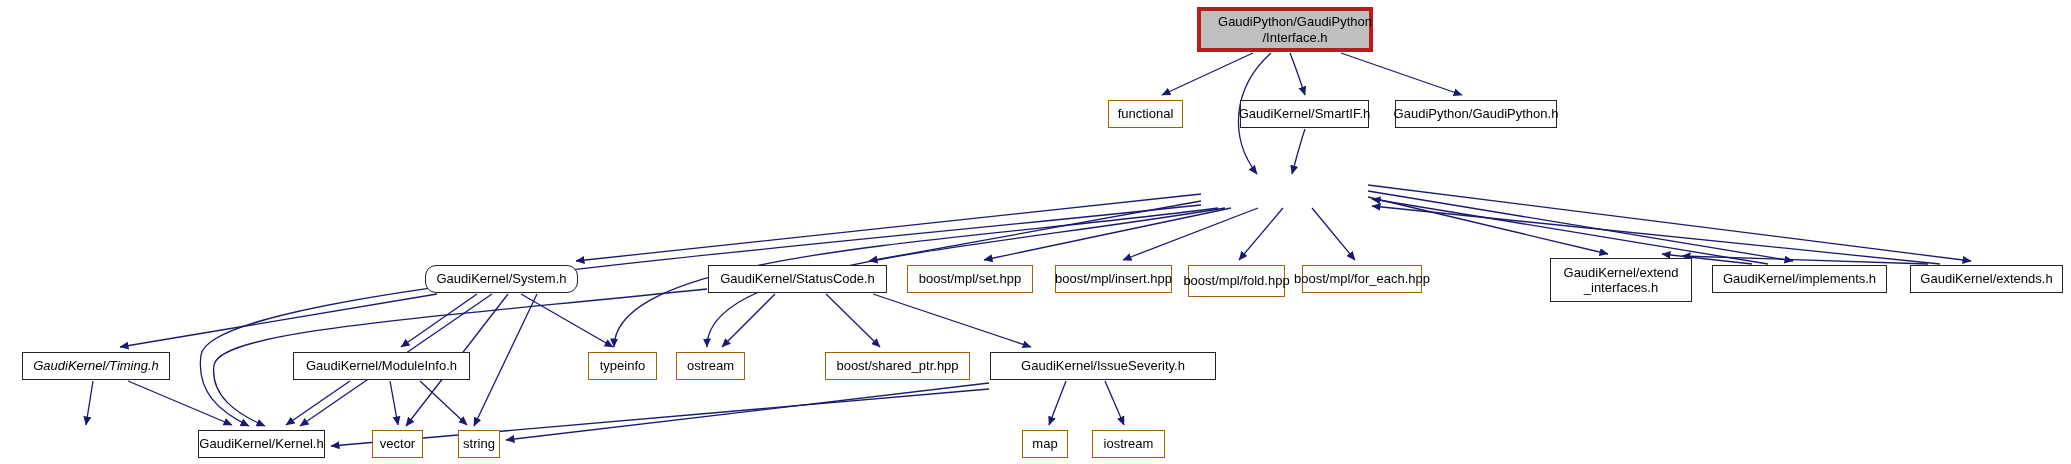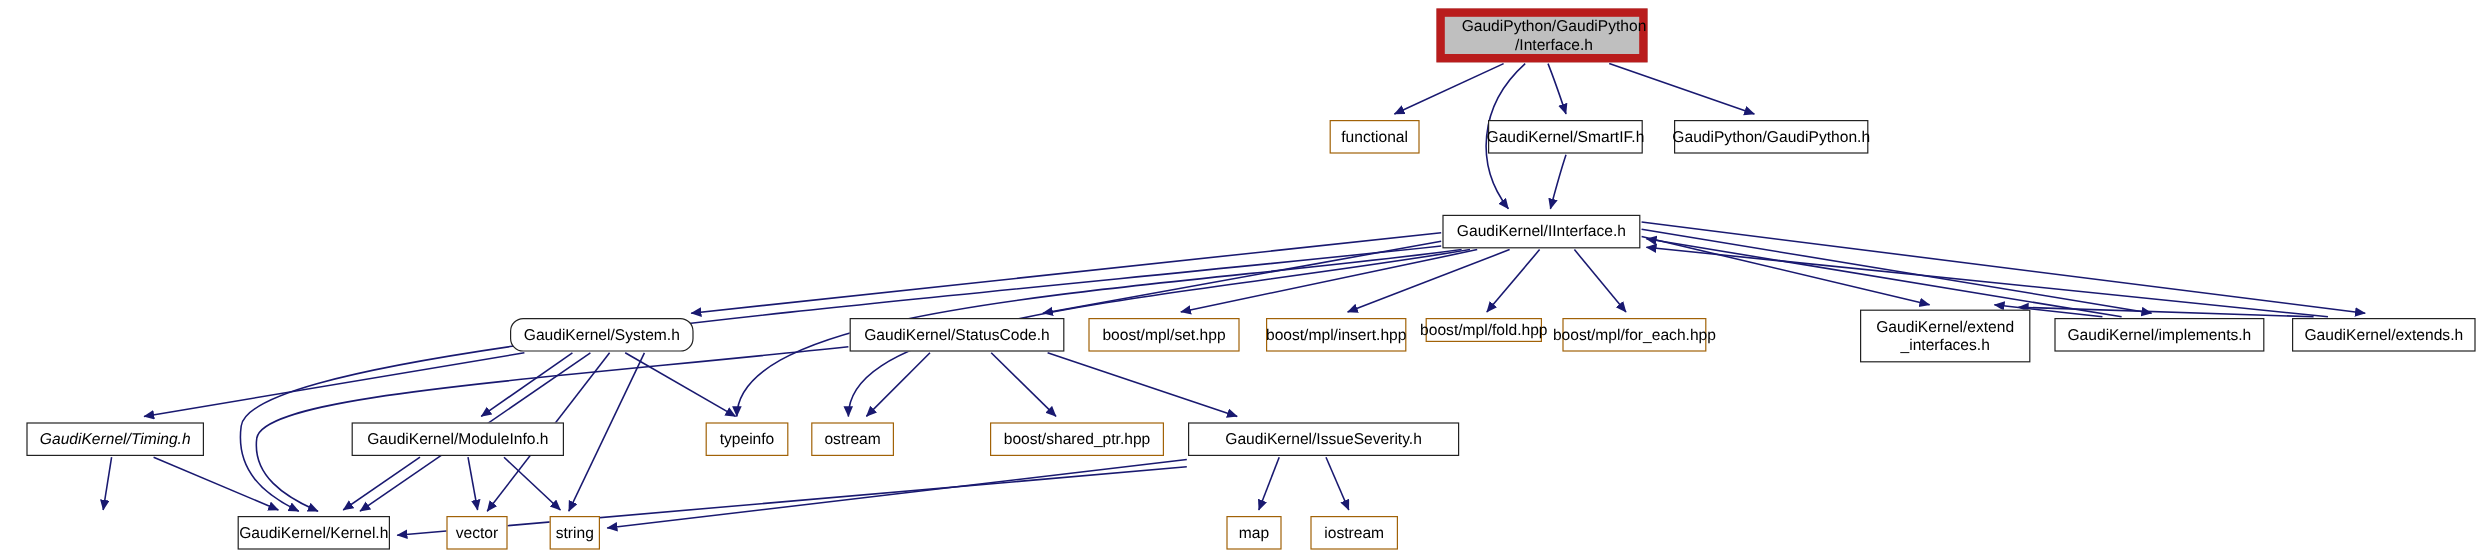--- a/index.html
+++ b/index.html
@@ -22,21 +22,21 @@
     text-align:center;
     background:#ffffff;
     color:#000000;
     font-size:13px;
     line-height:1.18;
     white-space:pre-line;
     cursor:default;
   }
   .node.linked{border:1px solid #222222;cursor:pointer;}
   .node.system{border:1px solid #a16207;}
-  .node.main{border:7px solid #b91c1c;background:#bfbfbf;font-weight:normal;padding-left:20px;}
+  .node.main{border:4px solid #b91c1c;background:#bfbfbf;font-weight:normal;padding-left:20px;}
   path.edge{fill:none;stroke:#191970;stroke-width:1.3px;}
 </style>
 </head>
 <body>
 
 <div id="graph">
 
   <svg id="edges" width="2071" height="464" viewBox="0 0 2071 464">
     <defs>
       <marker id="arrow" markerWidth="11" markerHeight="9" refX="8.5" refY="4" orient="auto" markerUnits="userSpaceOnUse">
@@ -94,27 +94,26 @@
     </g>
   </svg>
 
   <div class="node main" style="left:1197px;top:7px;width:176px;height:45px;">GaudiPython/GaudiPython
 /Interface.h</div>
 
   <div class="node system" style="left:1108px;top:100px;width:75px;height:28px;">functional</div>
   <div class="node linked" style="left:1240px;top:100px;width:129px;height:28px;">GaudiKernel/SmartIF.h</div>
   <div class="node linked" style="left:1395px;top:100px;width:162px;height:28px;">GaudiPython/GaudiPython.h</div>
 
-  <div class="node linked" style="left:1202px;top:179px;width:165px;height:28px;">GaudiKernel/IInterface.h</div>
 
   <div class="node linked" style="left:425px;top:265px;width:153px;height:28px;border-radius:11px;">GaudiKernel/System.h</div>
   <div class="node linked" style="left:708px;top:265px;width:179px;height:28px;">GaudiKernel/StatusCode.h</div>
   <div class="node system" style="left:907px;top:265px;width:126px;height:28px;">boost/mpl/set.hpp</div>
   <div class="node system" style="left:1055px;top:265px;width:117px;height:28px;">boost/mpl/insert.hpp</div>
-  <div class="node system" style="left:1188px;top:265px;width:97px;height:20px;">boost/mpl/fold.hpp</div>
+  <div class="node system" style="left:1188px;top:265px;width:97px;height:32px;">boost/mpl/fold.hpp</div>
   <div class="node system" style="left:1302px;top:265px;width:120px;height:28px;">boost/mpl/for_each.hpp</div>
   <div class="node linked" style="left:1550px;top:258px;width:142px;height:44px;">GaudiKernel/extend
 _interfaces.h</div>
   <div class="node linked" style="left:1712px;top:265px;width:175px;height:28px;">GaudiKernel/implements.h</div>
   <div class="node linked" style="left:1910px;top:265px;width:153px;height:28px;">GaudiKernel/extends.h</div>
 
   <div class="node linked" style="left:22px;top:352px;width:148px;height:28px;font-style:italic;">GaudiKernel/Timing.h</div>
   <div class="node linked" style="left:293px;top:352px;width:177px;height:28px;">GaudiKernel/ModuleInfo.h</div>
   <div class="node system" style="left:588px;top:352px;width:69px;height:28px;">typeinfo</div>
   <div class="node system" style="left:676px;top:352px;width:69px;height:28px;">ostream</div>

